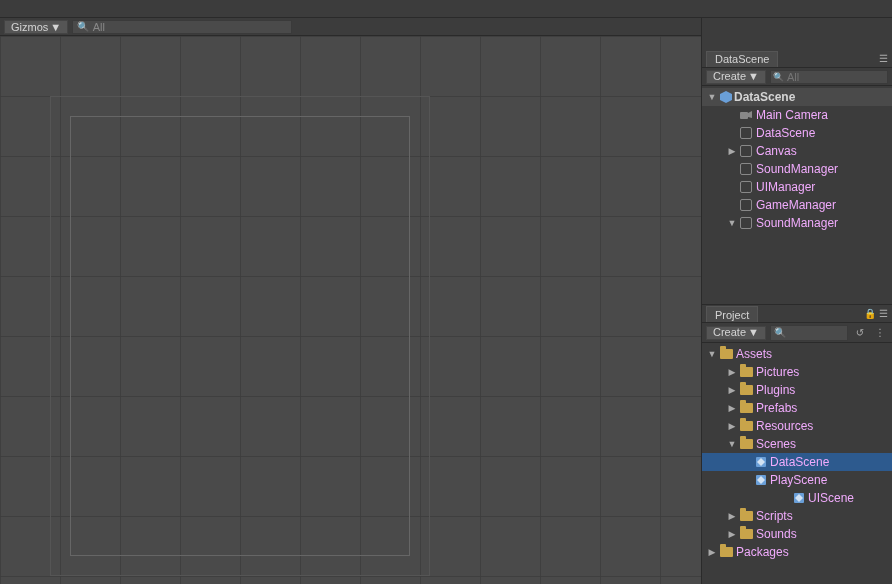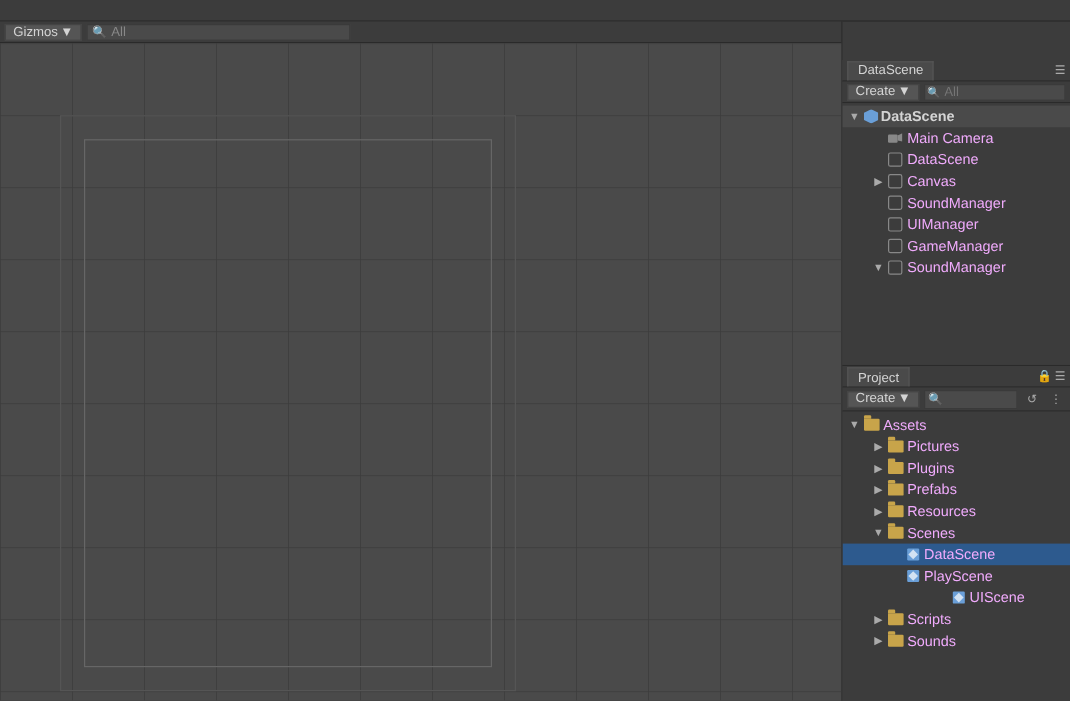--- a/index.html
+++ b/index.html
@@ -589,18 +589,25 @@
         </div>
 
         <div class="hierarchy-item indent2">
           <span class="expand-arrow collapsed"></span>
           <div class="item-icon">
             <div class="folder-icon"></div>
           </div>
           <span class="item-label">Sounds</span>
         </div>
 
+        <div class="hierarchy-item" style="padding-left:4px;">
+          <span class="expand-arrow collapsed"></span>
+          <div class="item-icon">
+            <div class="folder-icon"></div>
+          </div>
+          <span class="item-label">Packages</span>
+        </div>
 
       </div>
     </div>
 
   </div>
 </div>
 
 </body></html>

